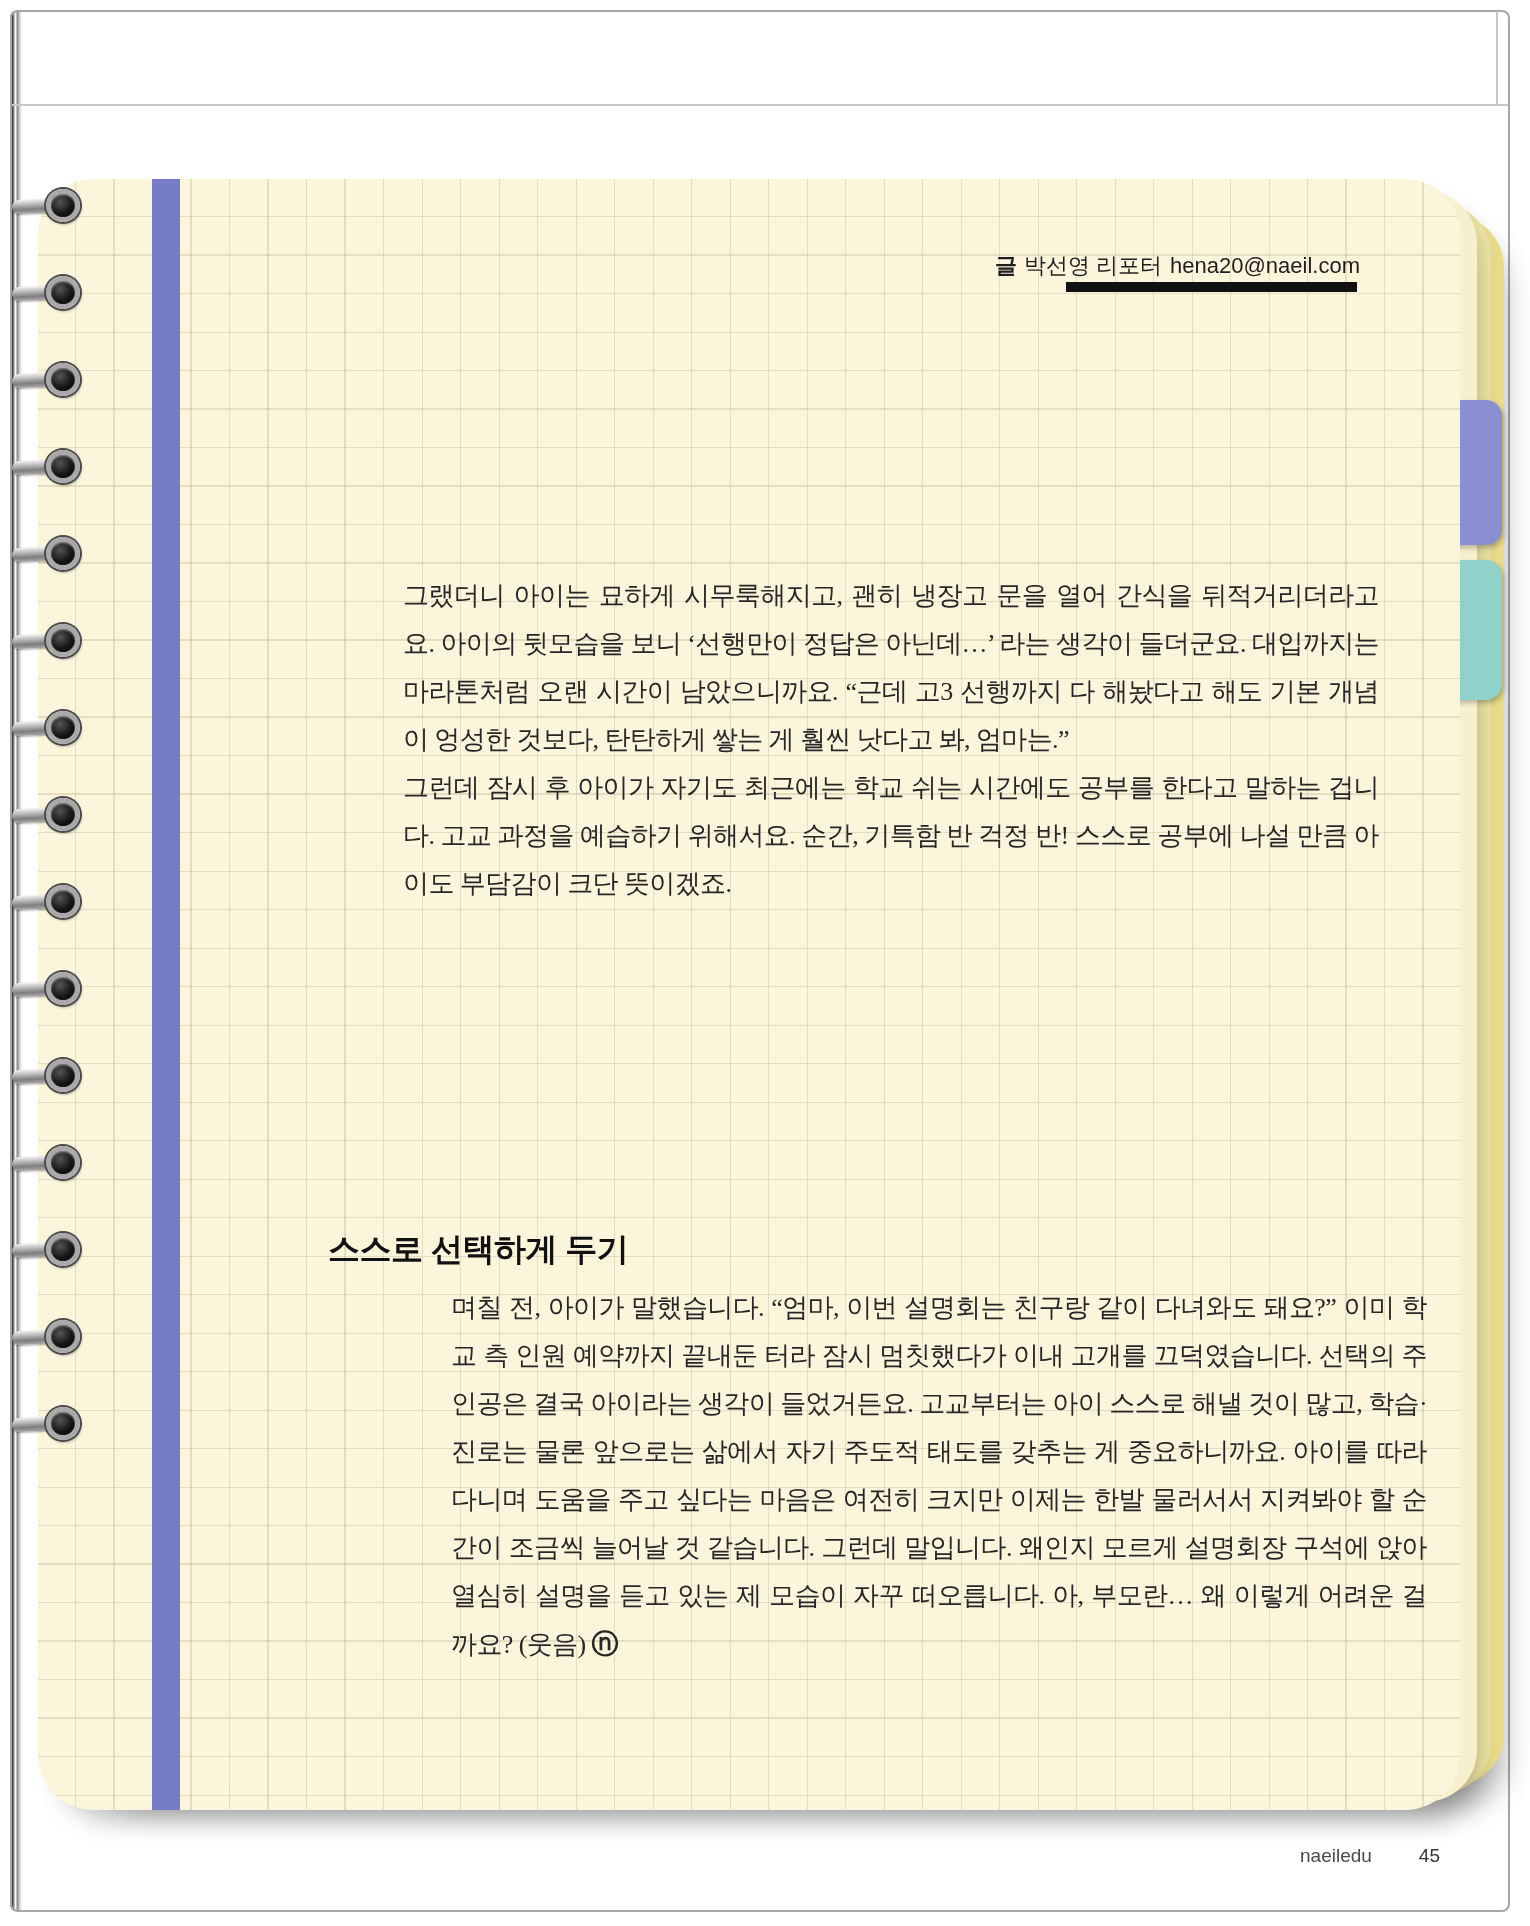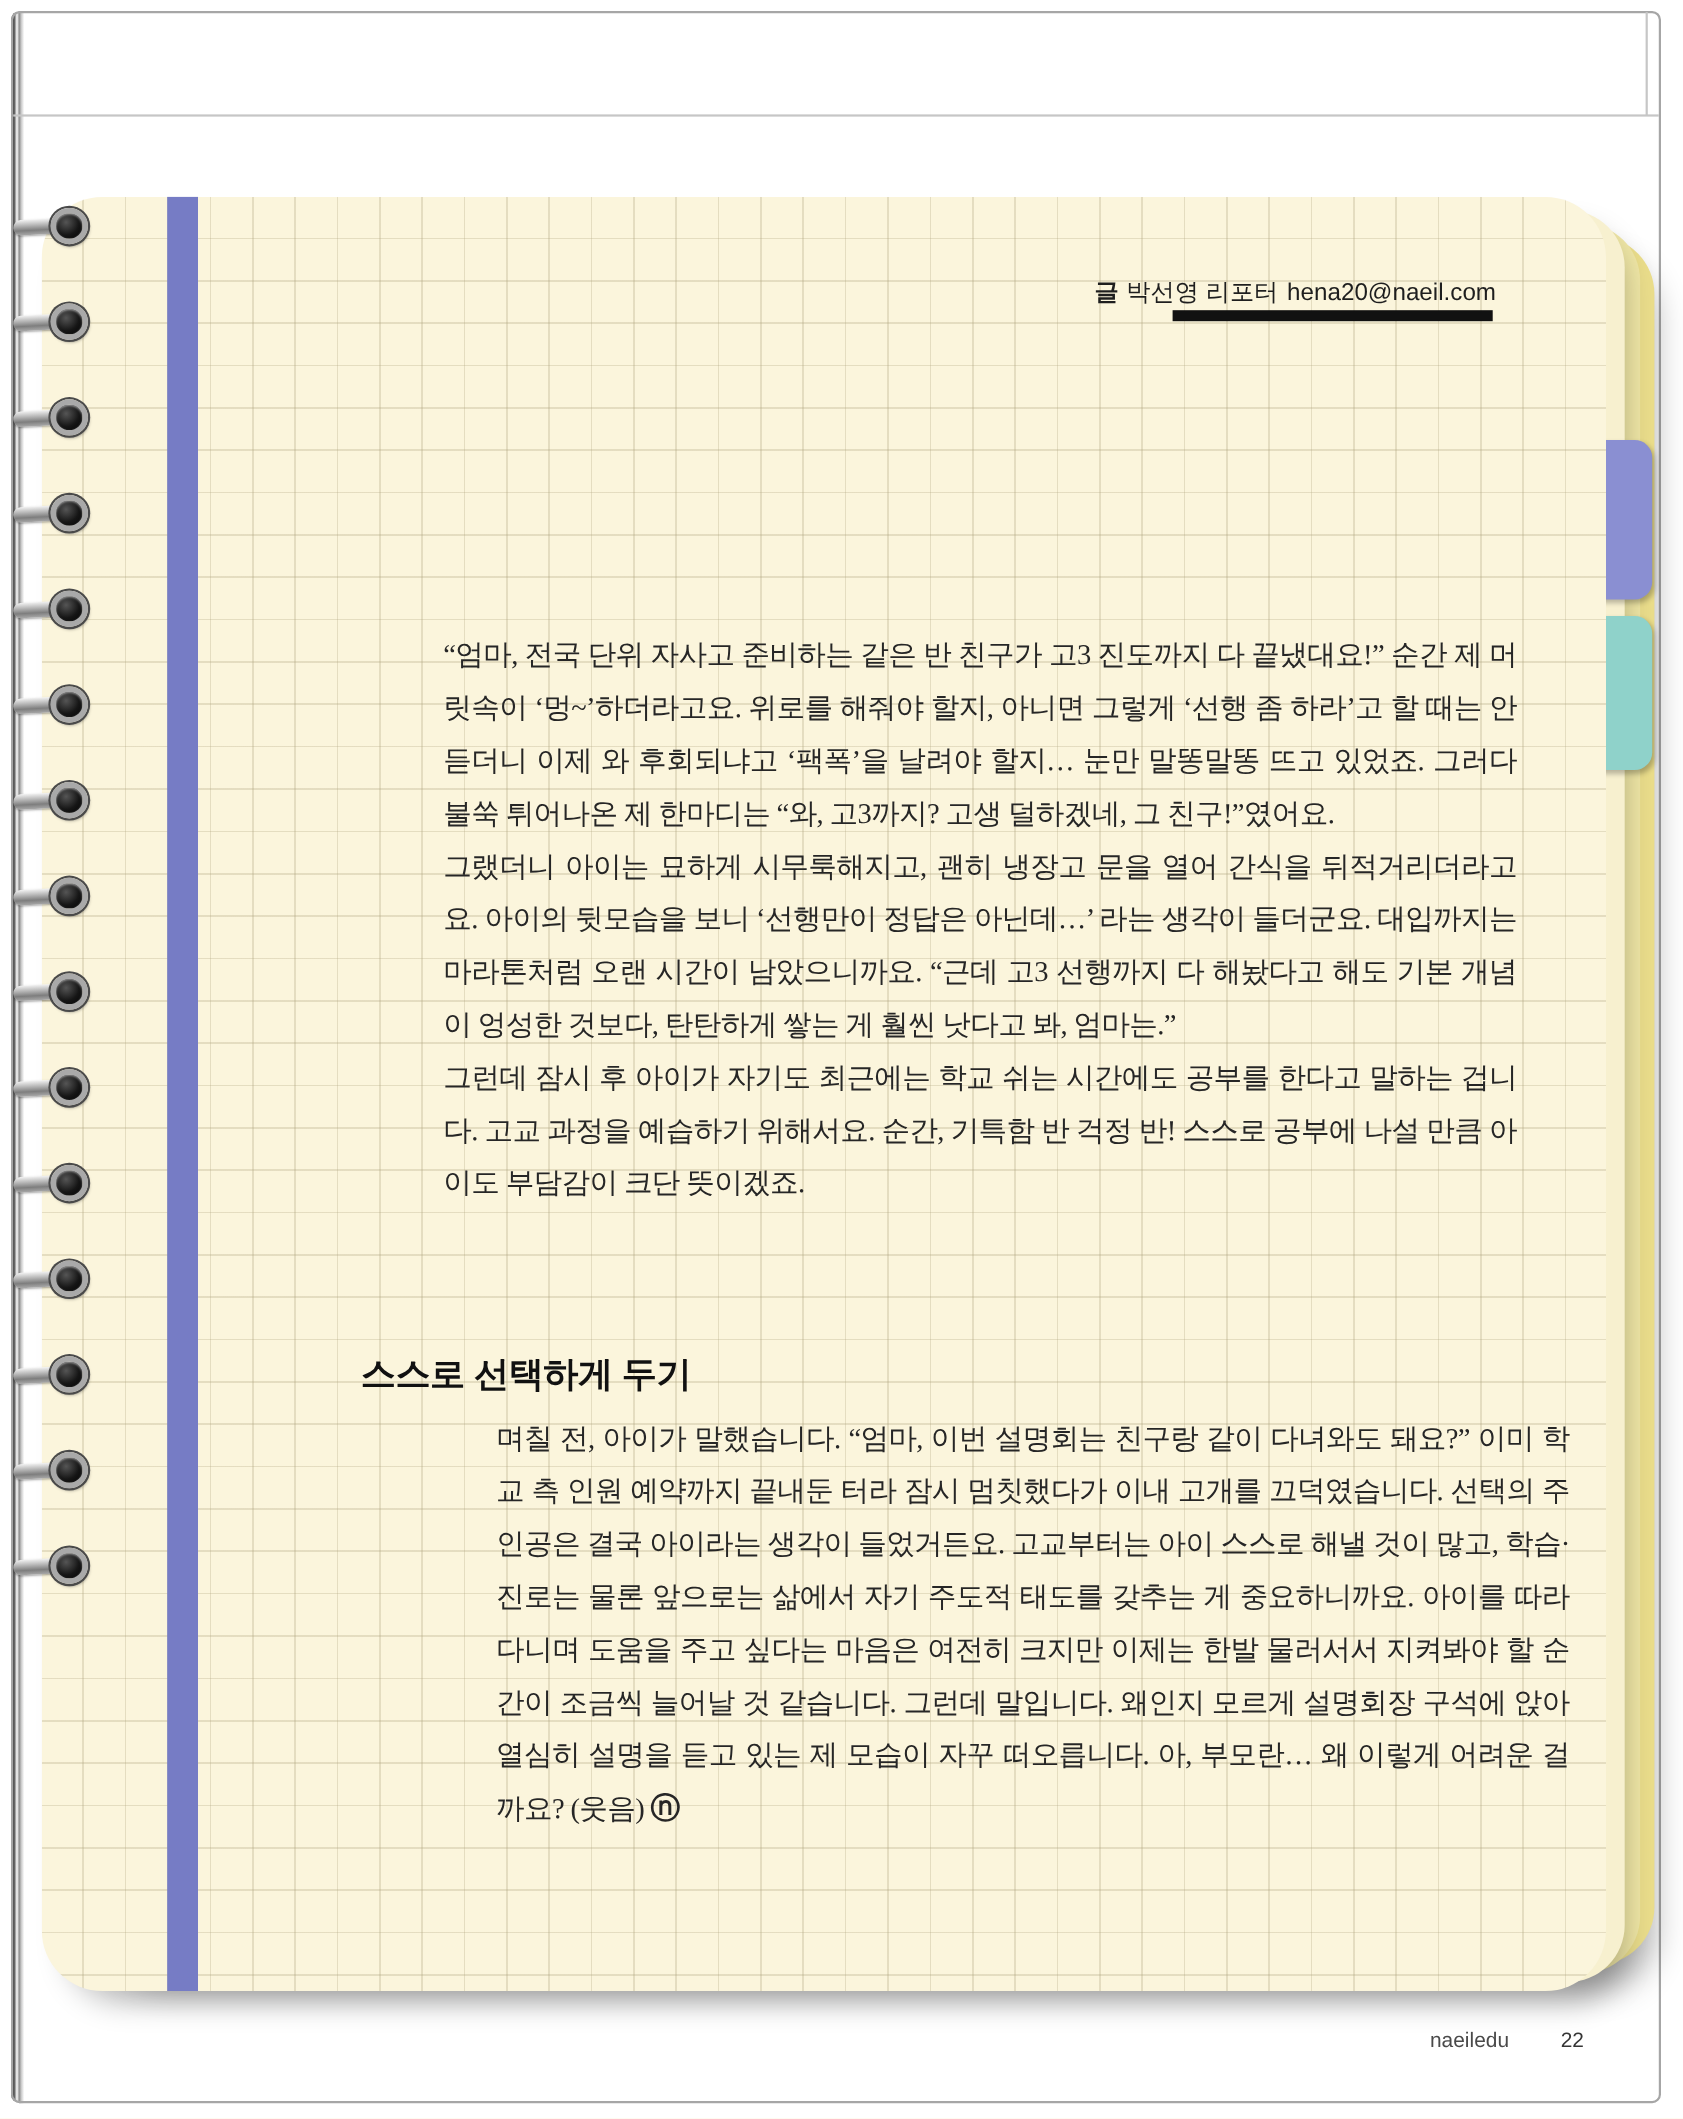--- a/index.html
+++ b/index.html
@@ -87,21 +87,20 @@
 
   <div class="sheet">
     <div class="stripe"></div>
 
     <div class="byline">
       <span class="lab">글</span><span>박선영 리포터</span><span class="mail">hena20@naeil.com</span>
     </div>
     <div class="byline-bar"></div>
 
     <div class="bodyblock b1">
-      <p>“엄마, 전국 단위 자사고 준비하는 같은 반 친구가 고3 진도까지 다 끝냈대요!” 순간 제 머릿속이 ‘멍~’하더라고요. 위로를 해줘야 할지, 아니면 그렇게 ‘선행 좀 하라’고 할 때는 안 듣더니 이제 와 후회되냐고 ‘팩폭’을 날려야 할지… 눈만 말똥말똥 뜨고 있었죠. 그러다 불쑥 튀어나온 제 한마디는 “와, 고3까지? 고생 덜하겠네, 그 친구!”였어요.</p>
       <p>그랬더니 아이는 묘하게 시무룩해지고, 괜히 냉장고 문을 열어 간식을 뒤적거리더라고요. 아이의 뒷모습을 보니 ‘선행만이 정답은 아닌데…’ 라는 생각이 들더군요. 대입까지는 마라톤처럼 오랜 시간이 남았으니까요. “근데 고3 선행까지 다 해놨다고 해도 기본 개념이 엉성한 것보다, 탄탄하게 쌓는 게 훨씬 낫다고 봐, 엄마는.”</p>
       <p>그런데 잠시 후 아이가 자기도 최근에는 학교 쉬는 시간에도 공부를 한다고 말하는 겁니다. 고교 과정을 예습하기 위해서요. 순간, 기특함 반 걱정 반! 스스로 공부에 나설 만큼 아이도 부담감이 크단 뜻이겠죠.</p>
     </div>
 
     <h2 class="heading h2">스스로 선택하게 두기</h2>
     <div class="bodyblock b2">
       <p><span>며칠 전, 아이가 말했습니다. “엄마, 이번 설명회는 친구랑 같이 다녀와도 돼요?” 이미 학교 측 인원 예약까지 끝내둔 터라 잠시 멈칫했다가 이내 고개를 끄덕였습니다. 선택의 주인공은 결국 아이라는 생각이 들었거든요. 고교부터는 아이 스스로 해낼 것이 많고, 학습·진로는 물론 앞으로는 삶에서 자기 주도적 태도를 갖추는 게 중요하니까요. 아이를 따라다니며 도움을 주고 싶다는 마음은 여전히 크지만 이제는 한발 물러서서 지켜봐야 할 순간이 조금씩 늘어날 것 같습니다. 그런데 말입니다. 왜인지 모르게 설명회장 구석에 앉아 열심히 설명을 듣고 있는 제 모습이 자꾸 떠오릅니다. 아, 부모란… 왜 이렇게 어려운 걸까요? (웃음)</span>
         <span class="nlogo">ⓝ</span></p>
     </div>
   </div>
@@ -164,16 +163,16 @@
         <i class="torus"></i>
       </div>
     <div class="ring" style="top:1399px">
         <i class="wire"></i>
         <i class="torus"></i>
       </div>
   </div>
 
   <div class="footer">
     <span>naeiledu</span>
-    <span class="pg">22</span>
+    <span class="pg">45</span>
   </div>
 
 </div>
 
 </body></html>

